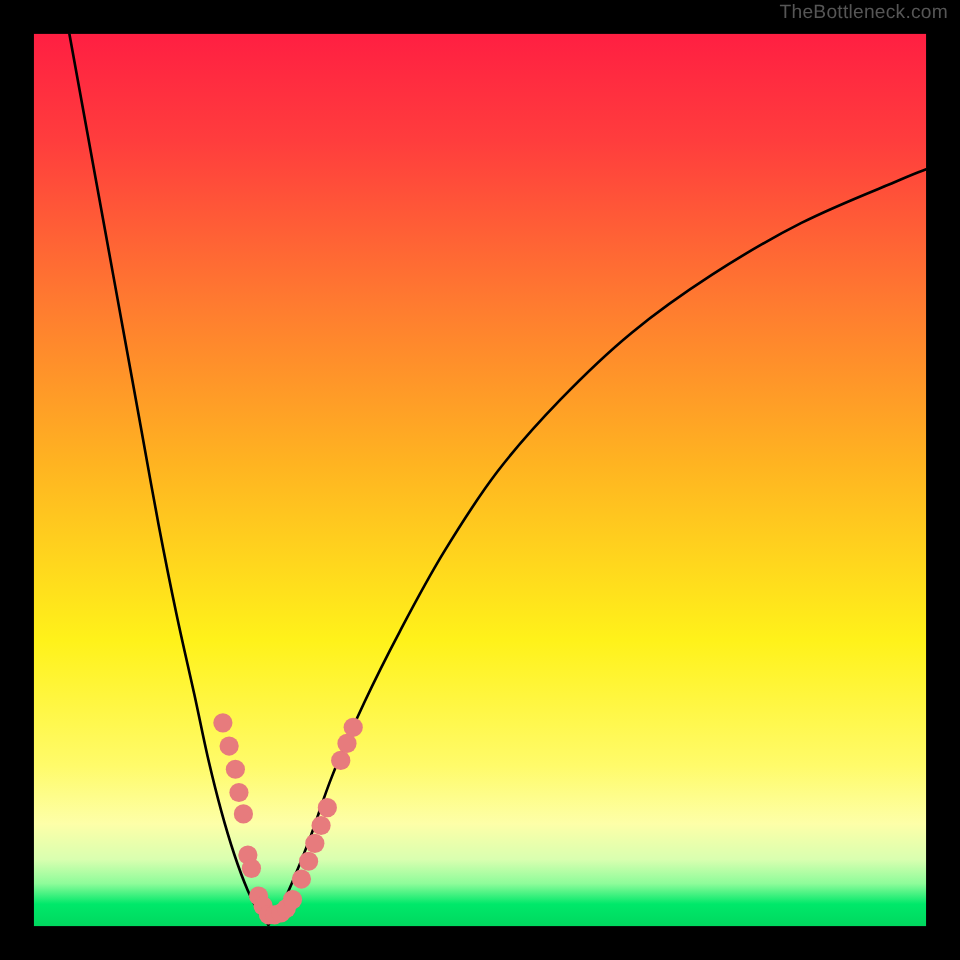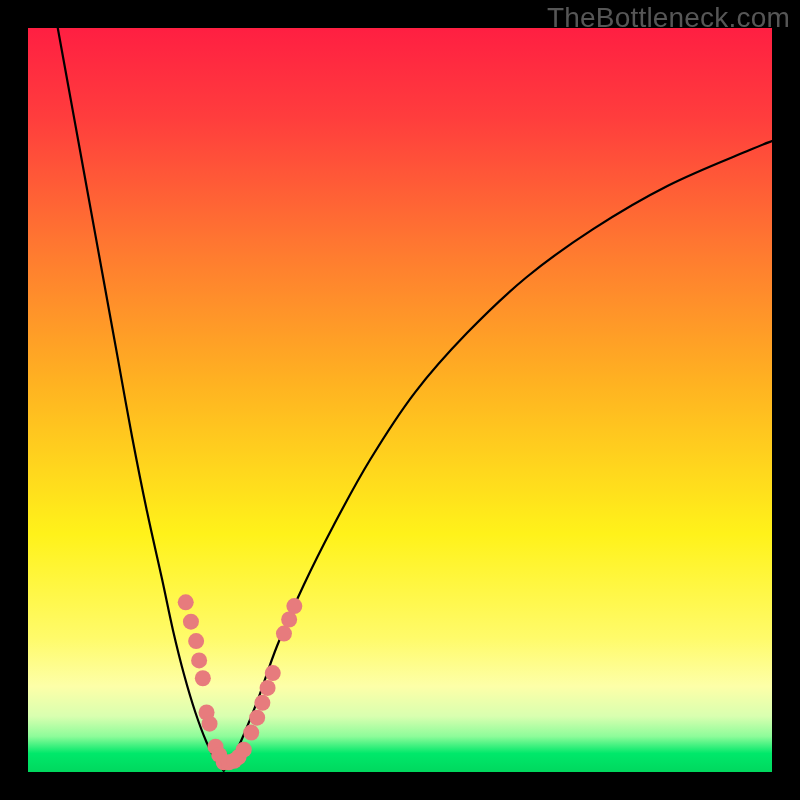--- a/index.html
+++ b/index.html
@@ -39,21 +39,21 @@
     top: 0;
     width: 100%;
     height: 100%;
     overflow: visible;
   }
   .watermark {
     position: absolute;
     top: 2px;
     right: 10px;
     font-family: Arial, Helvetica, sans-serif;
-    font-size: 28px;
+    font-size: 16px;
     color: #565656;
     letter-spacing: 0.2px;
     user-select: none;
   }
 </style>
 </head>
 <body>
 
 <div class="frame">
   <div class="plot-area">

